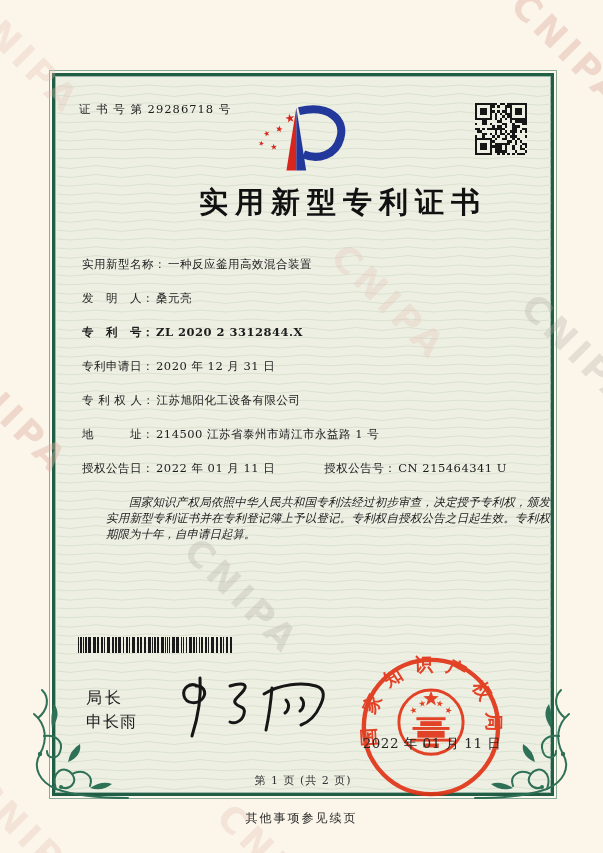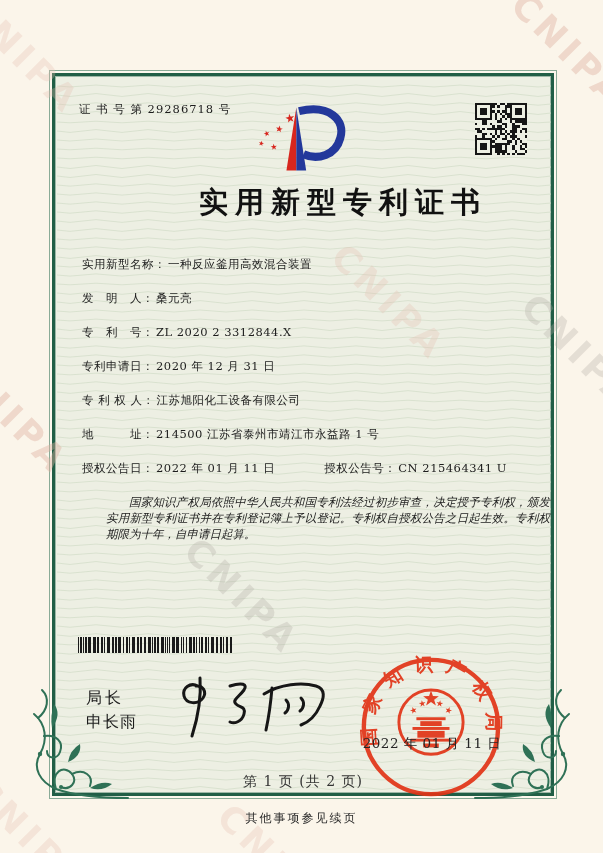--- a/index.html
+++ b/index.html
@@ -51,21 +51,21 @@
   .sig-title{left:86px;top:688px;font-family:Liberation Sans, sans-serif;
     font-size:16px;letter-spacing:3px;z-index:3;}
   .sig-name{left:86px;top:712px;font-family:"DejaVu Sans","Liberation Sans",sans-serif;
     font-size:16px;letter-spacing:1px;z-index:3;}
   .signature{left:168px;top:674px;z-index:3;}
   .seal{left:358px;top:654px;z-index:4;opacity:.92;}
   .seal-date{
     left:360px;top:735px;width:144px;text-align:center;z-index:5;
     font-size:13.5px;color:#262626;letter-spacing:0.5px;white-space:nowrap;
   }
-  .page-info{left:49px;top:773px;width:508px;text-align:center;font-size:14px;
+  .page-info{left:49px;top:773px;width:508px;text-align:center;font-size:11px;
     letter-spacing:1px;z-index:3;color:#333;}
   .footer-note{left:0;top:810px;width:603px;text-align:center;font-size:12px;
     letter-spacing:2px;z-index:3;color:#2a2a2a;}
   .flourish{z-index:6;}
 </style>
 </head>
 <body>
 
 <div class="wm faint" style="left:-14px;top:-10px;">CNIPA</div>
 <div class="wm" style="left:532px;top:-16px;">CNIPA</div>
@@ -329,21 +329,21 @@
   </svg>
 
 <div class="abs title">实用新型专利证书</div>
 
 <div class="abs field" style="top:257px;">
   <span class="lbl">实用新型名称：</span><span class="val">一种反应釜用高效混合装置</span>
 </div>
 <div class="abs field" style="top:291px;">
   <span class="lbl">发　明　人：</span><span class="val">桑元亮</span>
 </div>
-<div class="abs field" style="top:325px;">
+<div class="abs field" style="top:325px;font-weight:bold;">
   <span class="lbl">专　利　号：</span><span class="val">ZL 2020 2 3312844.X</span>
 </div>
 <div class="abs field" style="top:359px;">
   <span class="lbl">专利申请日：</span><span class="val">2020 年 12 月 31 日</span>
 </div>
 <div class="abs field" style="top:393px;">
   <span class="lbl">专 利 权 人：</span><span class="val">江苏旭阳化工设备有限公司</span>
 </div>
 <div class="abs field" style="top:427px;">
   <span class="lbl">地　　　址：</span><span class="val">214500 江苏省泰州市靖江市永益路 1 号</span>

